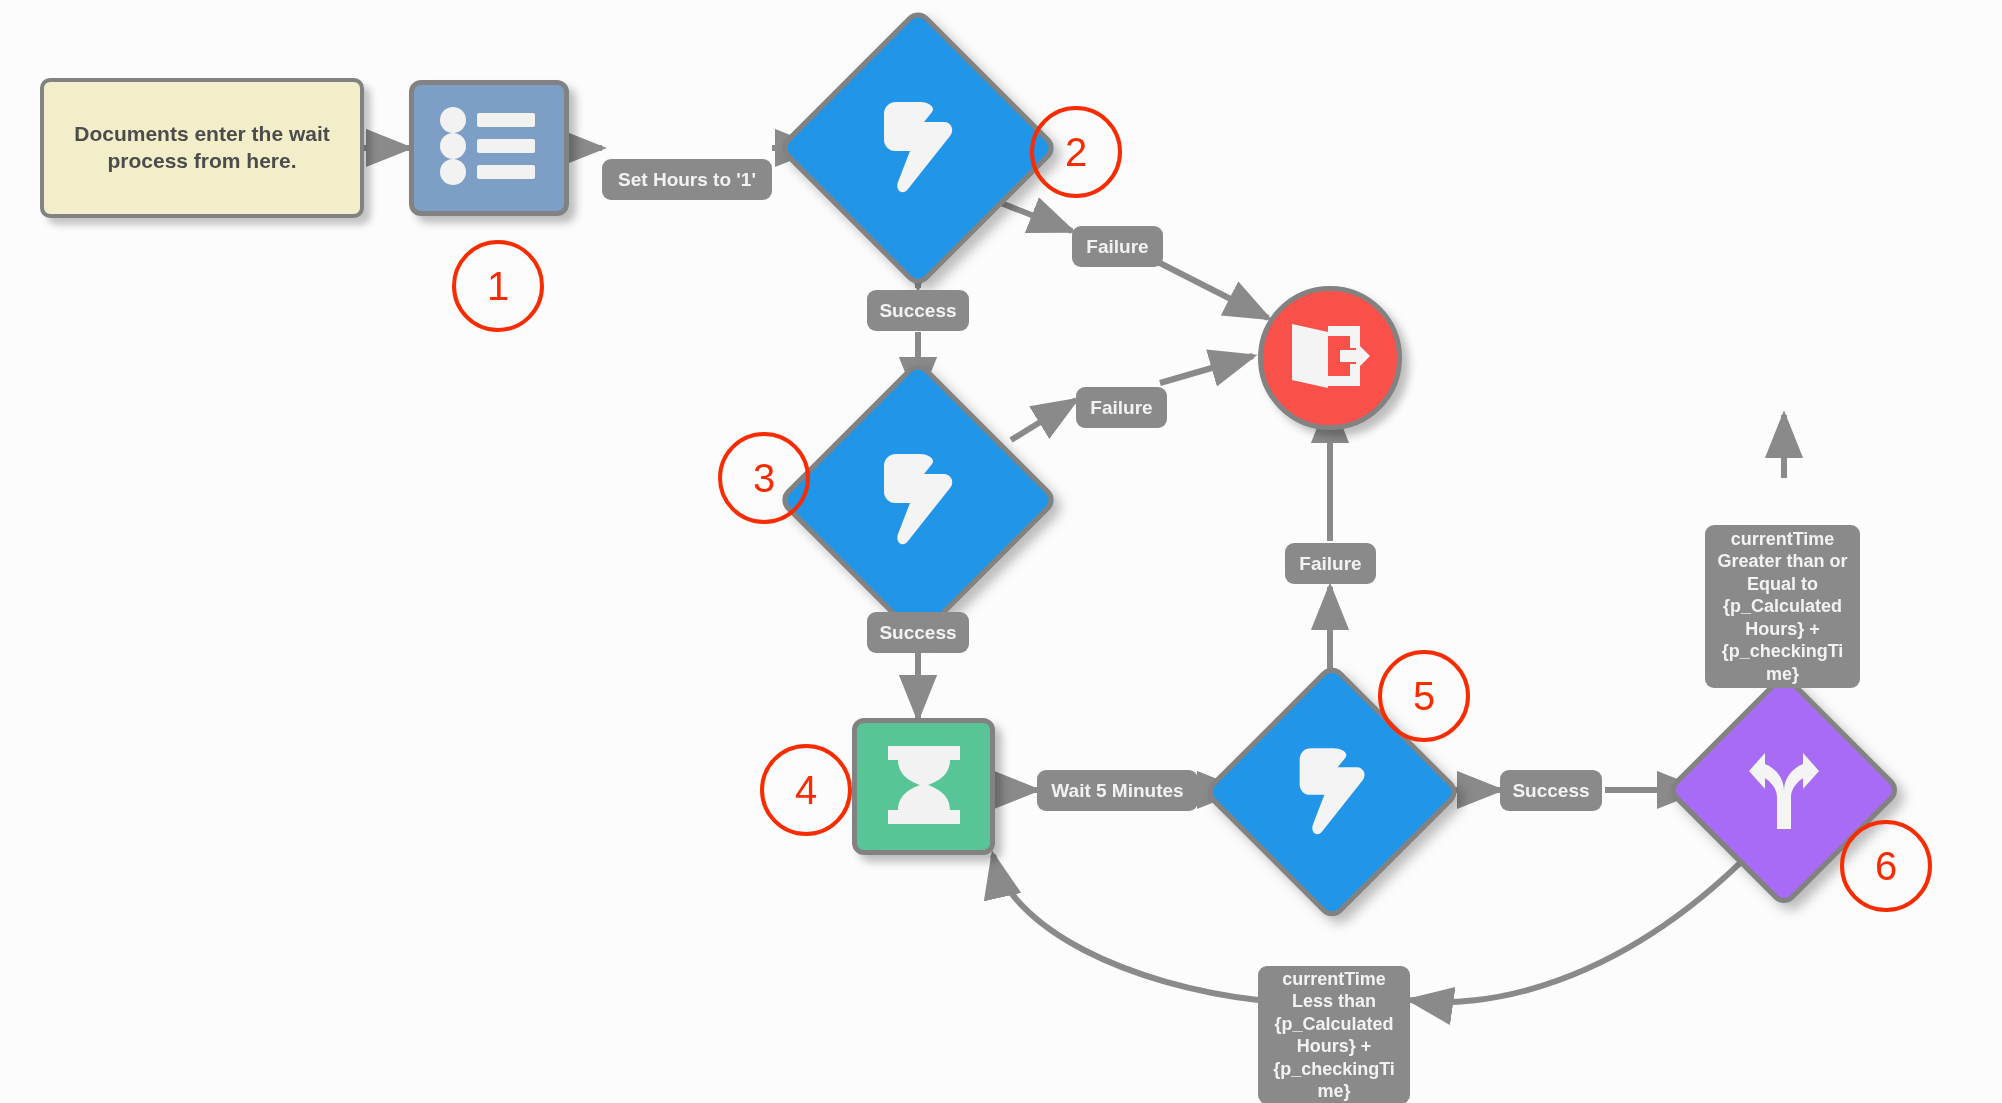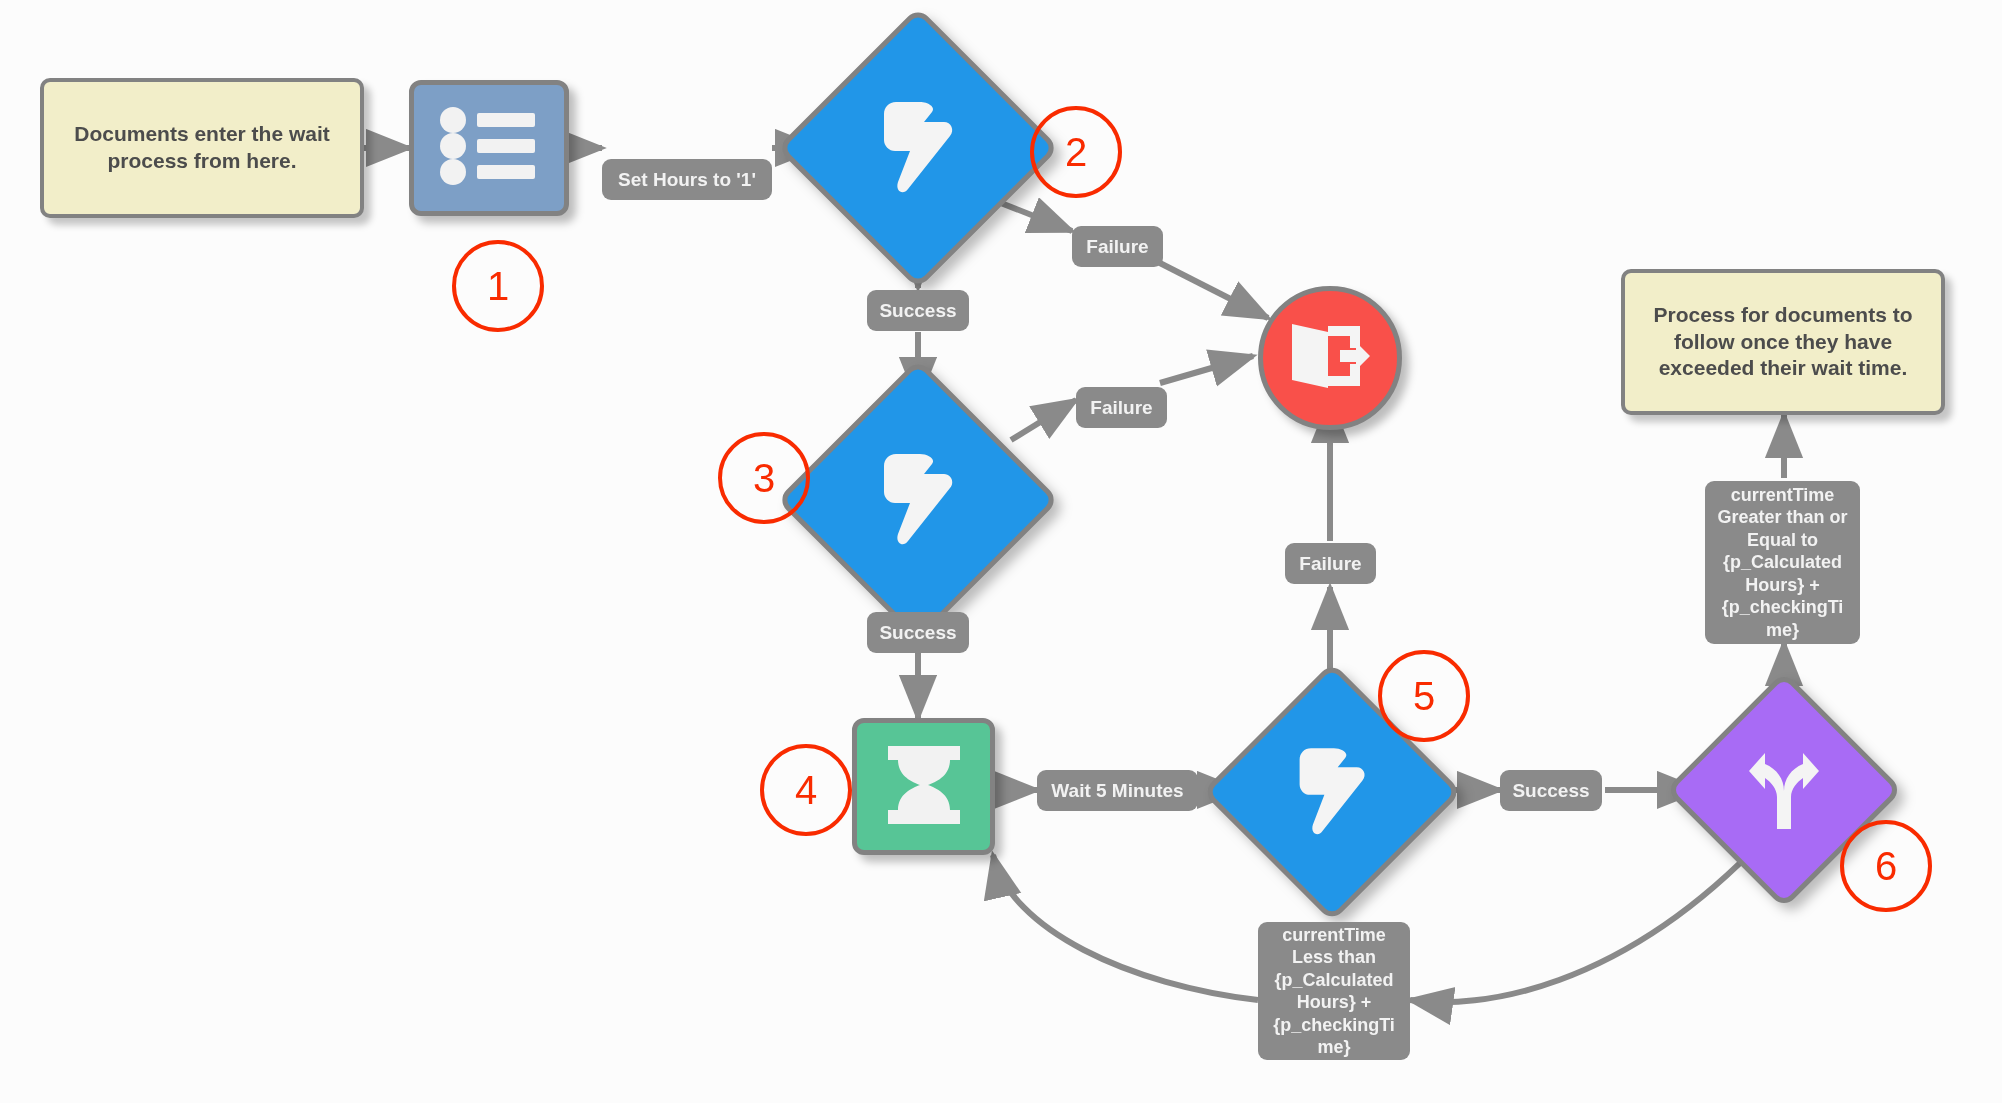--- a/index.html
+++ b/index.html
@@ -57,21 +57,21 @@
   }
 
   
   .elabel{
     position:absolute;background:#8a8a8a;color:#f2f2f2;
     font-weight:bold;font-size:19px;line-height:1.22;
     border-radius:9px;padding:5px 10px;text-align:center;
     display:flex;align-items:center;justify-content:center;
     box-sizing:border-box;white-space:pre-line;
   }
-  .elabel.multi{font-size:18px;line-height:1.25;}
+  .elabel.multi{font-size:18px;line-height:1.25;margin-top:44px;}
 
   
   .callout{
     position:absolute;border:4px solid #f92b00;border-radius:50%;
     color:#f92b00;font-size:40px;font-weight:400;
     display:flex;align-items:center;justify-content:center;
     background:transparent;font-family:"Liberation Sans",sans-serif;
   }
   .ico{display:block;}
 </style>
@@ -117,21 +117,20 @@
       <path d="M1784,735 L1784,643" marker-end=""></path>
       <path d="M1784,478 L1784,415"></path>
 
       <path d="M1763,840 C1620,990 1480,1010 1410,1000" marker-end=""></path>
       <path d="M1258,1000 C1130,985 1010,930 993,855"></path>
     </g>
   </svg>
 
   <div class="node note" style="left:40px;top:78px;width:324px;height:140px;">Documents enter the wait process from here.</div>
 
-  <div class="node note" style="left:1621px;top:269px;width:324px;height:146px;">Process for documents to follow once they have exceeded their wait time.</div>
 
   <div class="node sq listnode" style="left:409px;top:80px;width:160px;height:136px;">
     <span class="ico">
       <svg width="100" height="78" viewBox="0 0 100 78">
         <circle cx="14" cy="13" r="13" fill="#f2f2f2"></circle>
         <circle cx="14" cy="39" r="13" fill="#f2f2f2"></circle>
         <circle cx="14" cy="65" r="13" fill="#f2f2f2"></circle>
         <rect x="38" y="6" width="58" height="14" rx="2" fill="#f2f2f2"></rect>
         <rect x="38" y="32" width="58" height="14" rx="2" fill="#f2f2f2"></rect>
         <rect x="38" y="58" width="58" height="14" rx="2" fill="#f2f2f2"></rect>

